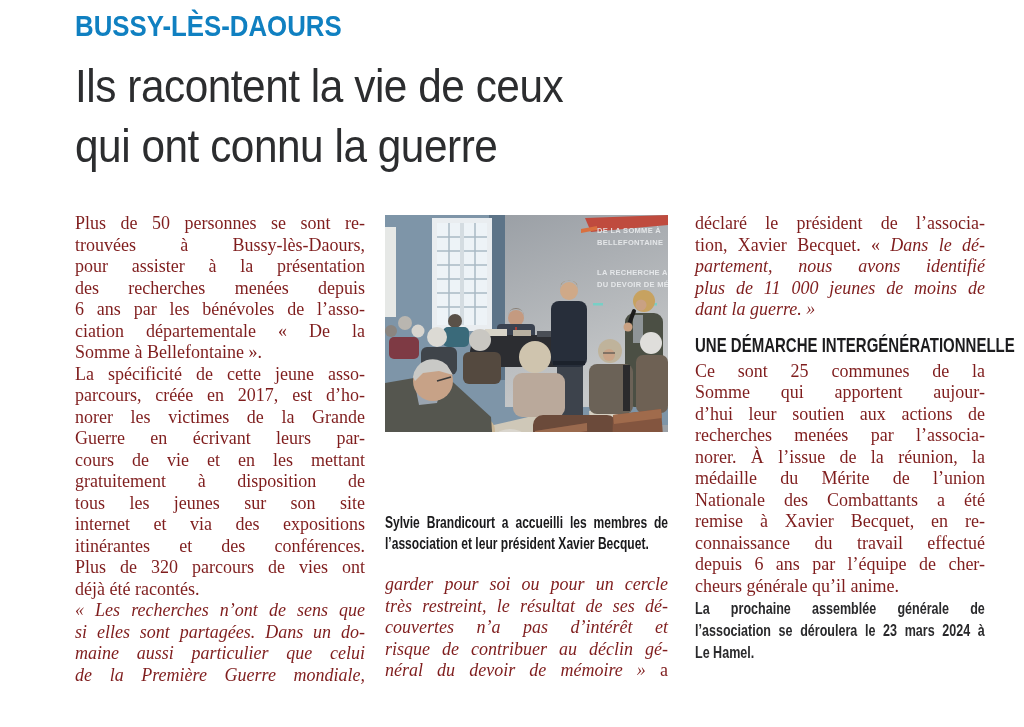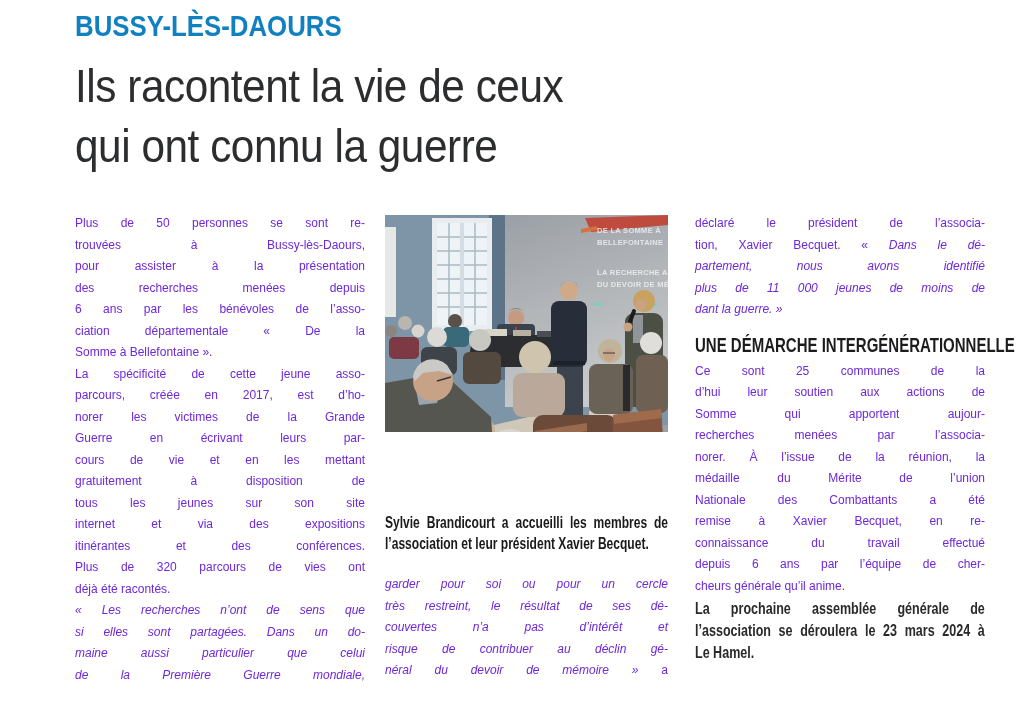--- a/index.html
+++ b/index.html
@@ -21,21 +21,21 @@
   .col{position:absolute;top:213px;width:290px;}
   .col1{left:75px;}
   .col2text{left:385px;top:574px;width:283px;}
   .col3{left:695px;}
 
   .para{margin:0;}
   .line{text-align:justify;text-align-last:justify;}
   .line.last{text-align-last:left;}
 
   .para.roman .line,.para.italic .line{
-    font-family:Liberation Sans, sans-serif;font-size:12px;line-height:21.5px;color:#6d28d9;}
+    font-family:Liberation Serif, serif;font-size:18px;line-height:21.5px;color:#7f1d1d;}
   .para.italic{font-style:italic;}
   .it{font-style:italic;}
   .rm{font-style:normal;}
 
   .para.subhead{margin-top:13px;margin-bottom:4px;}
   .para.subhead .line{font-family:"Liberation Sans",sans-serif;font-weight:700;
     font-size:20px;line-height:23px;color:#1c1c1e;white-space:nowrap;
     width:133%;transform:scaleX(0.75);transform-origin:0 0;
     text-align:left;text-align-last:left;}
 
@@ -252,22 +252,22 @@
         <div class="line"><span class="rm">tion, Xavier Becquet. « </span><span class="it">Dans le dé-</span></div>
         <div class="line"><span class="it">partement, nous avons identifié</span></div>
         <div class="line"><span class="it">plus de 11 000 jeunes de moins de</span></div>
         <div class="line last"><span class="it">dant la guerre. »</span></div>
       </div>
       <div class="para subhead">
         <div class="line last"><span>UNE DÉMARCHE INTERGÉNÉRATIONNELLE</span></div>
       </div>
       <div class="para roman">
         <div class="line"><span>Ce sont 25 communes de la</span></div>
+        <div class="line"><span>Somme qui apportent aujour-</span></div>
         <div class="line"><span>d’hui leur soutien aux actions de</span></div>
-        <div class="line"><span>Somme qui apportent aujour-</span></div>
         <div class="line"><span>recherches menées par l’associa-</span></div>
         <div class="line"><span>norer. À l’issue de la réunion, la</span></div>
         <div class="line"><span>médaille du Mérite de l’union</span></div>
         <div class="line"><span>Nationale des Combattants a été</span></div>
         <div class="line"><span>remise à Xavier Becquet, en re-</span></div>
         <div class="line"><span>connaissance du travail effectué</span></div>
         <div class="line"><span>depuis 6 ans par l’équipe de cher-</span></div>
         <div class="line last"><span>cheurs générale qu’il anime.</span></div>
       </div>
       <div class="para note">

